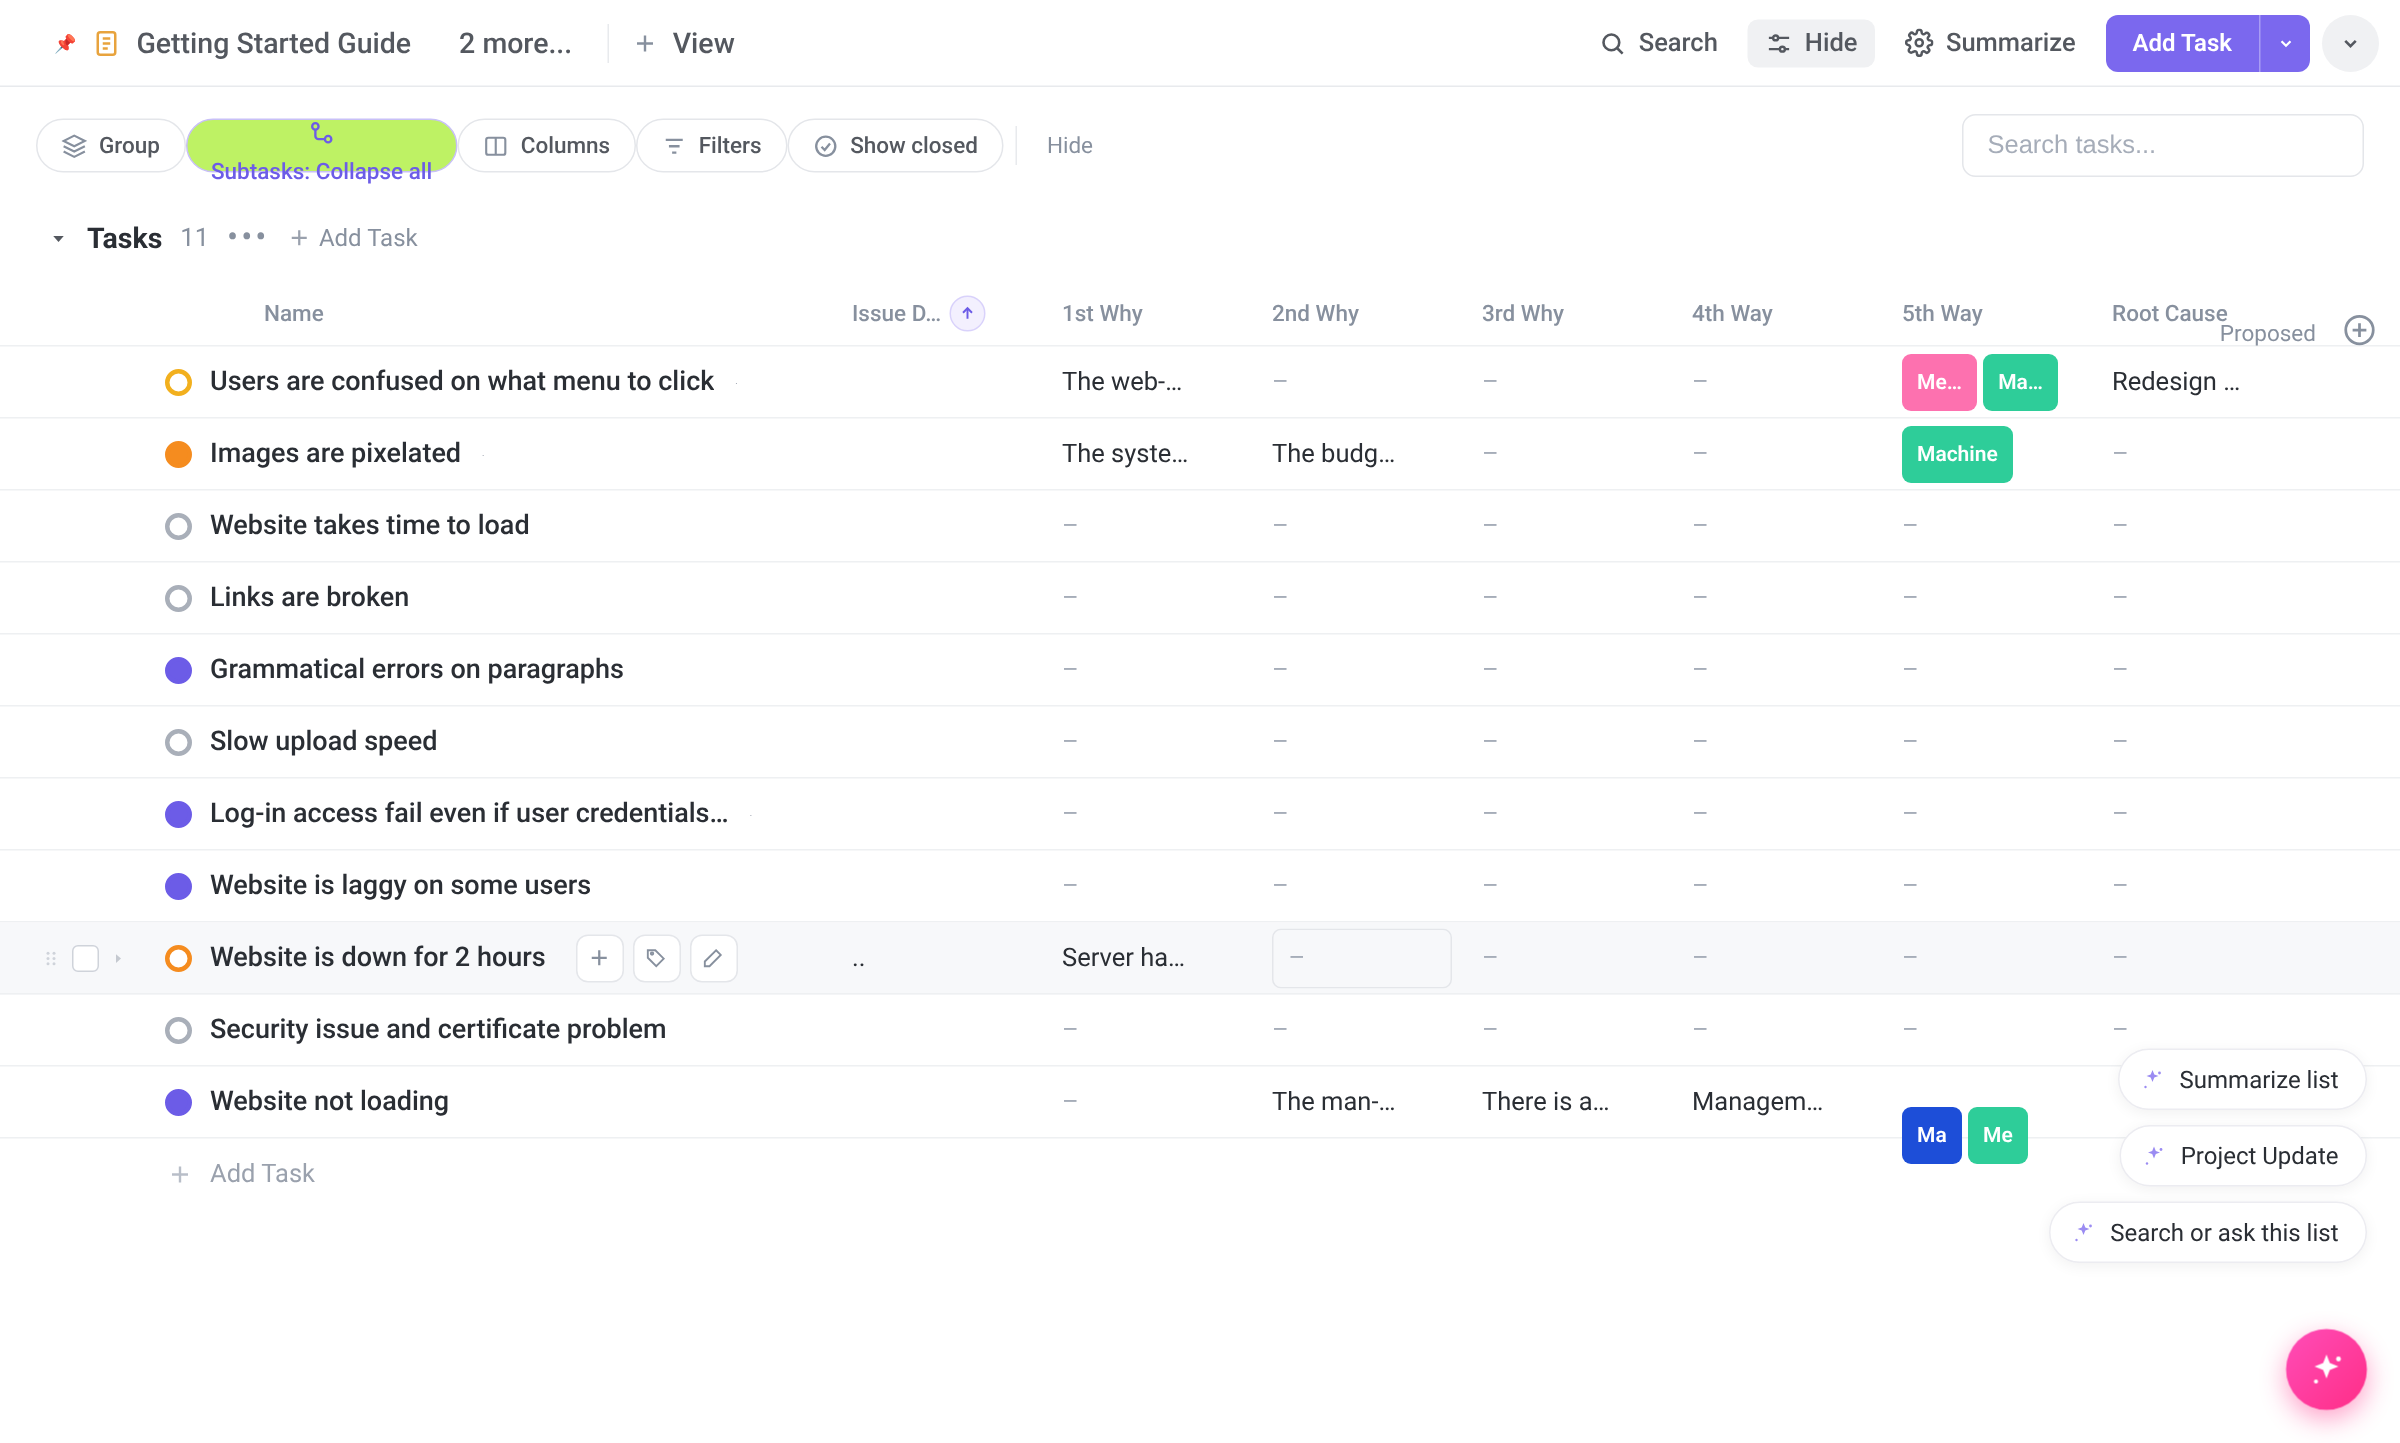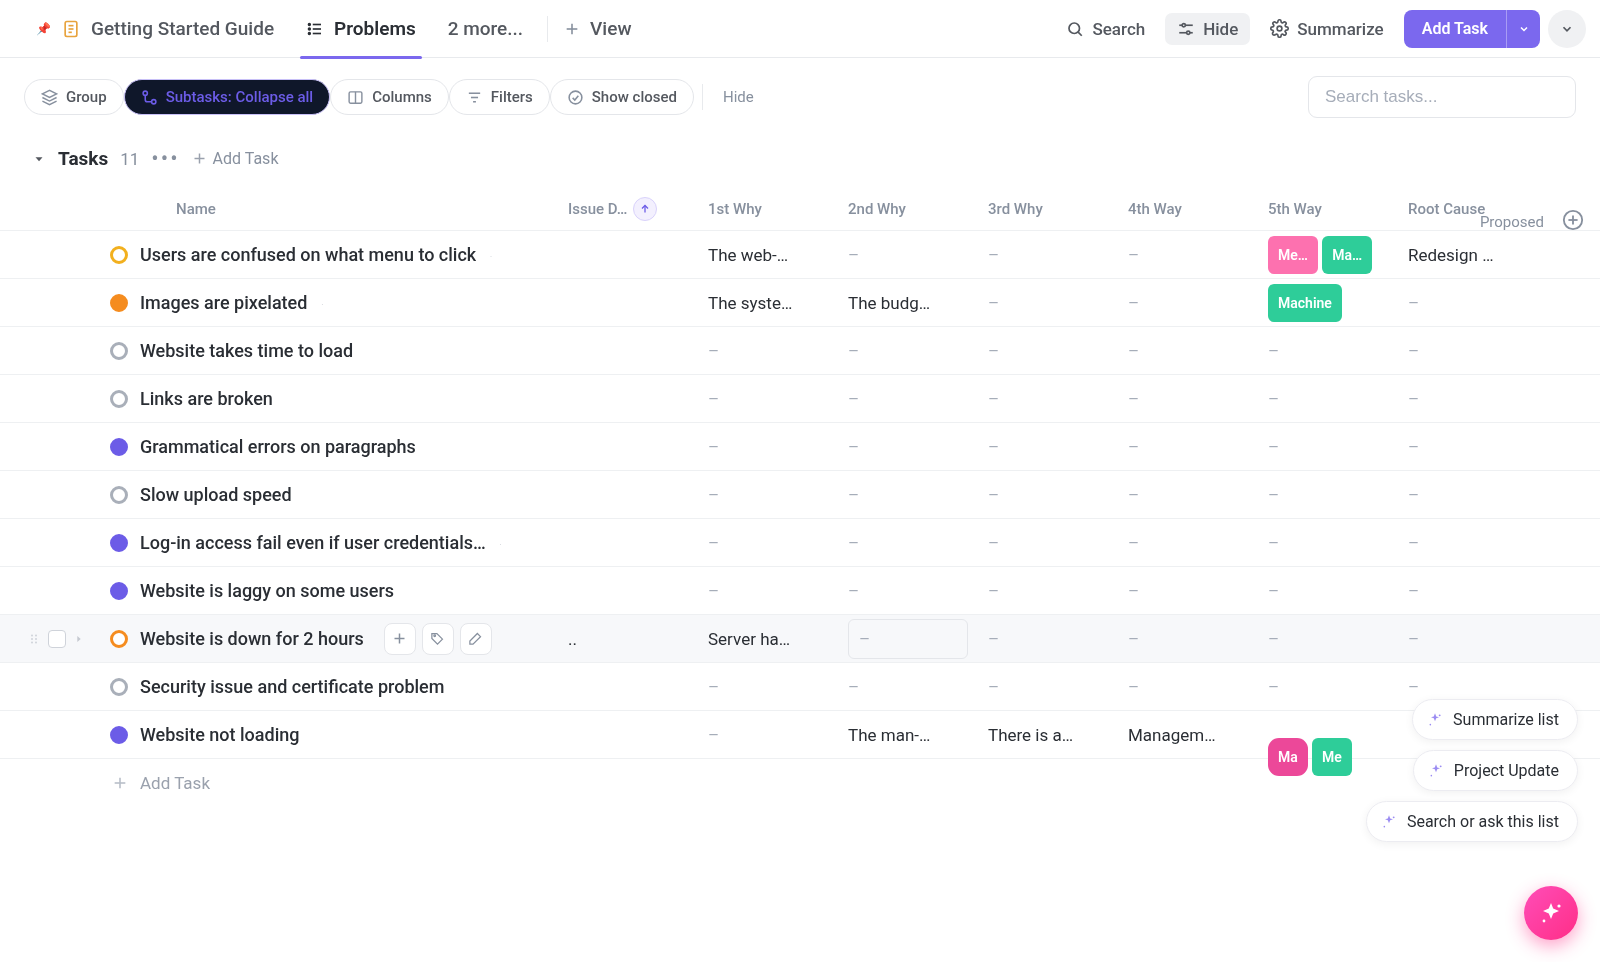--- a/index.html
+++ b/index.html
@@ -58,21 +58,21 @@
     padding: 18px 24px 10px 24px;
   }
   .chip {
     display: flex; align-items: center; gap: 8px;
     border: 1px solid #e4e6ea; border-radius: 18px;
     height: 36px; padding: 0 16px;
     font-size: 15px; color: #54585f; font-weight: 500; cursor: pointer;
     background: #fff;
   }
   .chip.violet {
-    border-color: #c8c0f7; color: #6c5ce7; background: #0f172a;
+    border-color: #c8c0f7; color: #6c5ce7; background: #bef264; flex-direction: column;
   }
   .plain-btn {
     font-size: 15px; color: #87909e; padding: 0 12px; cursor: pointer;
   }
   .search-tasks {
     margin-left: auto;
     width: 268px; height: 42px; border: 1px solid #e4e6ea; border-radius: 9px;
     padding: 0 16px; font-size: 17px; color: #2a2e34;
   }
   .search-tasks::placeholder { color: #a6adb9; }
@@ -183,33 +183,20 @@
       <span style="color:#b4b9c2; font-size:12px;">📌</span>
       <span>
         <svg width="20" height="20" viewBox="0 0 24 24" fill="none" stroke="#e8a33d" stroke-width="2">
             <rect x="5" y="3" width="14" height="18" rx="2"></rect>
             <line x1="9" y1="8" x2="15" y2="8"></line>
             <line x1="9" y1="12" x2="15" y2="12"></line>
             <line x1="9" y1="16" x2="13" y2="16"></line>
           </svg>
       </span>
       <span>Getting Started Guide</span>
-    </div>
-    <div class="tab active">
-      <span>
-        <svg width="18" height="18" viewBox="0 0 24 24" fill="none" stroke="#2a2e34" stroke-width="2.2">
-            <line x1="9" y1="6" x2="20" y2="6"></line>
-            <line x1="9" y1="12" x2="20" y2="12"></line>
-            <line x1="9" y1="18" x2="20" y2="18"></line>
-            <circle cx="4.5" cy="6" r="1.2" fill="#2a2e34"></circle>
-            <circle cx="4.5" cy="12" r="1.2" fill="#2a2e34"></circle>
-            <circle cx="4.5" cy="18" r="1.2" fill="#2a2e34"></circle>
-          </svg>
-      </span>
-      <span>Problems</span>
     </div>
     <div class="tab">
       <span>2 more...</span>
     </div>
     <div class="vsep"></div>
     <div class="tab" style="padding-left:8px;">
       <span>
         <svg width="16" height="16" viewBox="0 0 24 24" stroke="#87909e" stroke-width="2.4">
             <line x1="12" y1="4" x2="12" y2="20"></line>
             <line x1="4" y1="12" x2="20" y2="12"></line>
@@ -575,21 +562,21 @@
         <div class="rowgutter"></div>
         <div class="cell leadcell">
           <span class="status-dot" style="background: rgb(108, 92, 231); border: 3.5px solid rgb(108, 92, 231);"></span>
           <span class="taskname">Website not loading</span>
         </div>
         <div class="cell"></div>
         <div class="cell dash">–</div>
         <div class="cell">The man-…</div>
         <div class="cell">There is a…</div>
         <div class="cell">Managem…</div>
-        <div class="cell"><span class="tag" style="background: #ec4899; border-radius: 11px;">Ma</span> <span class="tag" style="background: rgb(46, 205, 153); margin-top: 44px;">Me</span> </div>
+        <div class="cell"><span class="tag" style="background: #1d4ed8;">Ma</span> <span class="tag" style="background: rgb(46, 205, 153); margin-top: 44px;">Me</span> </div>
         <div class="cell"></div>
       </div>
     </div>
 
   <div class="addrow">
     <svg width="16" height="16" viewBox="0 0 24 24" stroke="#b8bec8" stroke-width="2.4">
         <line x1="12" y1="4" x2="12" y2="20"></line>
         <line x1="4" y1="12" x2="20" y2="12"></line>
       </svg>
     <span>Add Task</span>

